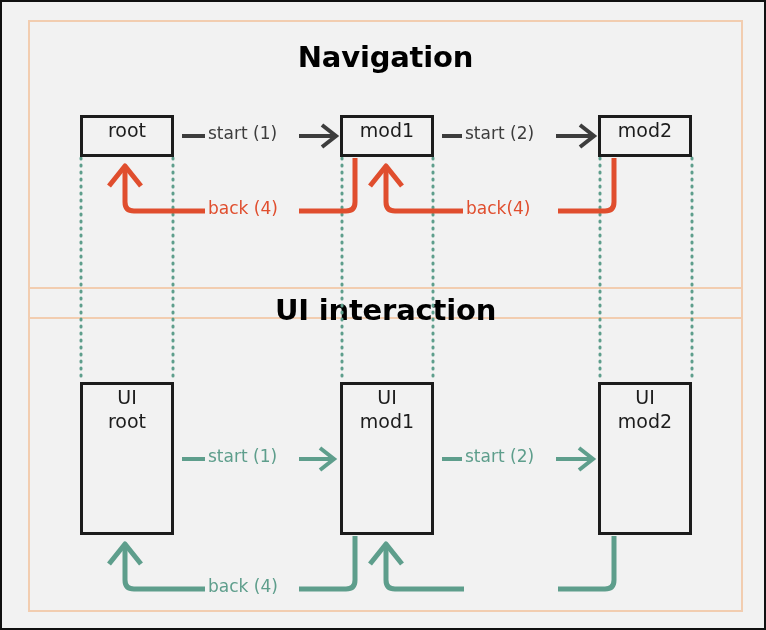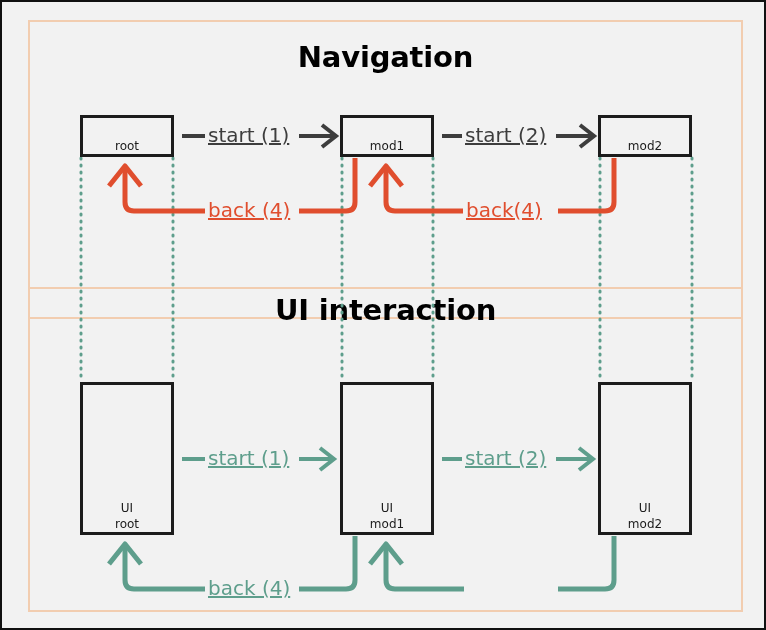--- a/index.html
+++ b/index.html
@@ -38,38 +38,37 @@
   #panel-ui .panel-title { top: 4px; font-size: 29px; letter-spacing: -0.2px; }
 
   .node {
     position: absolute;
     border: 3px solid #1c1c1c;
     background: #f2f2f2;
     box-sizing: border-box;
     display: flex;
     flex-direction: column;
     align-items: center;
-    justify-content: flex-end;
+    justify-content: flex-start;
     color: #1c1c1c;
-    font-size: 12px;
+    font-size: 19px;
     line-height: 1.28;
     font-family: "DejaVu Sans", sans-serif;
     z-index: 4;
   }
   .node span { display: block; text-align: center; }
 
   .edge-label {
     position: absolute;
-    font-size: 20px;
+    font-size: 17px;
     font-family: "DejaVu Sans", sans-serif;
     white-space: nowrap;
     z-index: 6;
     background: #f2f2f2;
     padding: 0 3px;
-    text-decoration: underline;
   }
   .lbl-dark  { color: #3d3d3d; }
   .lbl-red   { color: #e04e2e; }
   .lbl-green { color: #5e9e8c; }
 
   svg.layer {
     position: absolute;
     left: 0; top: 0;
     width: 766px; height: 630px;
     overflow: visible;

